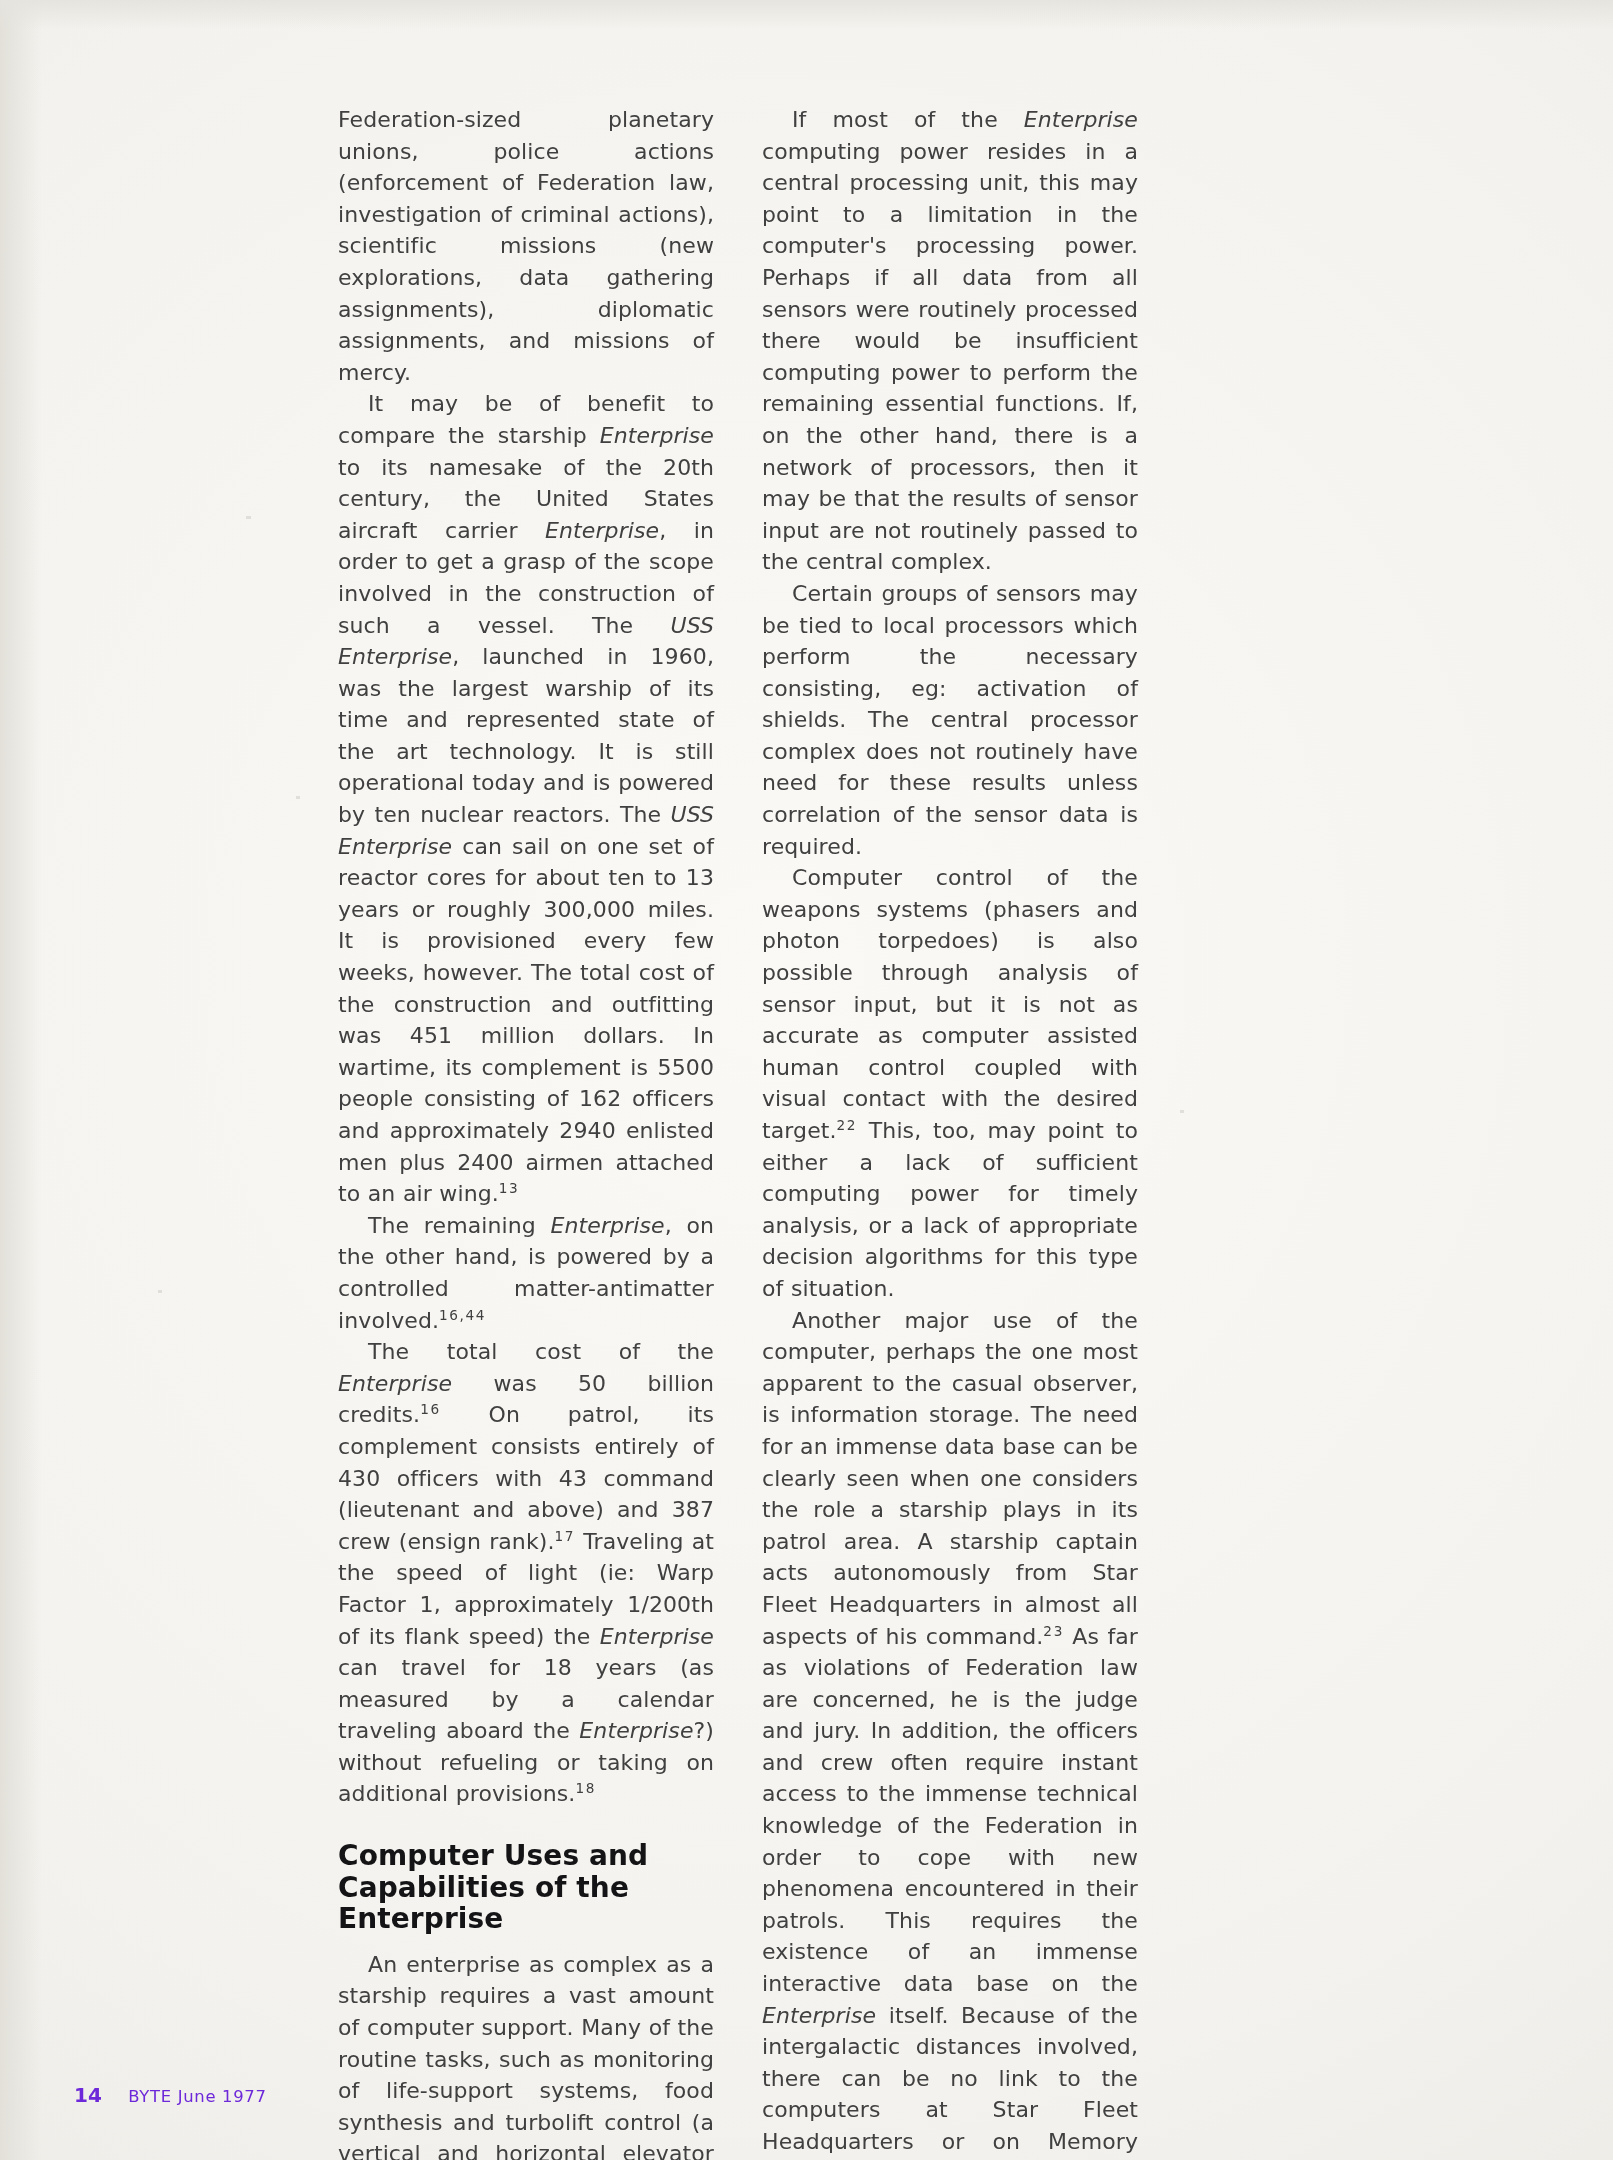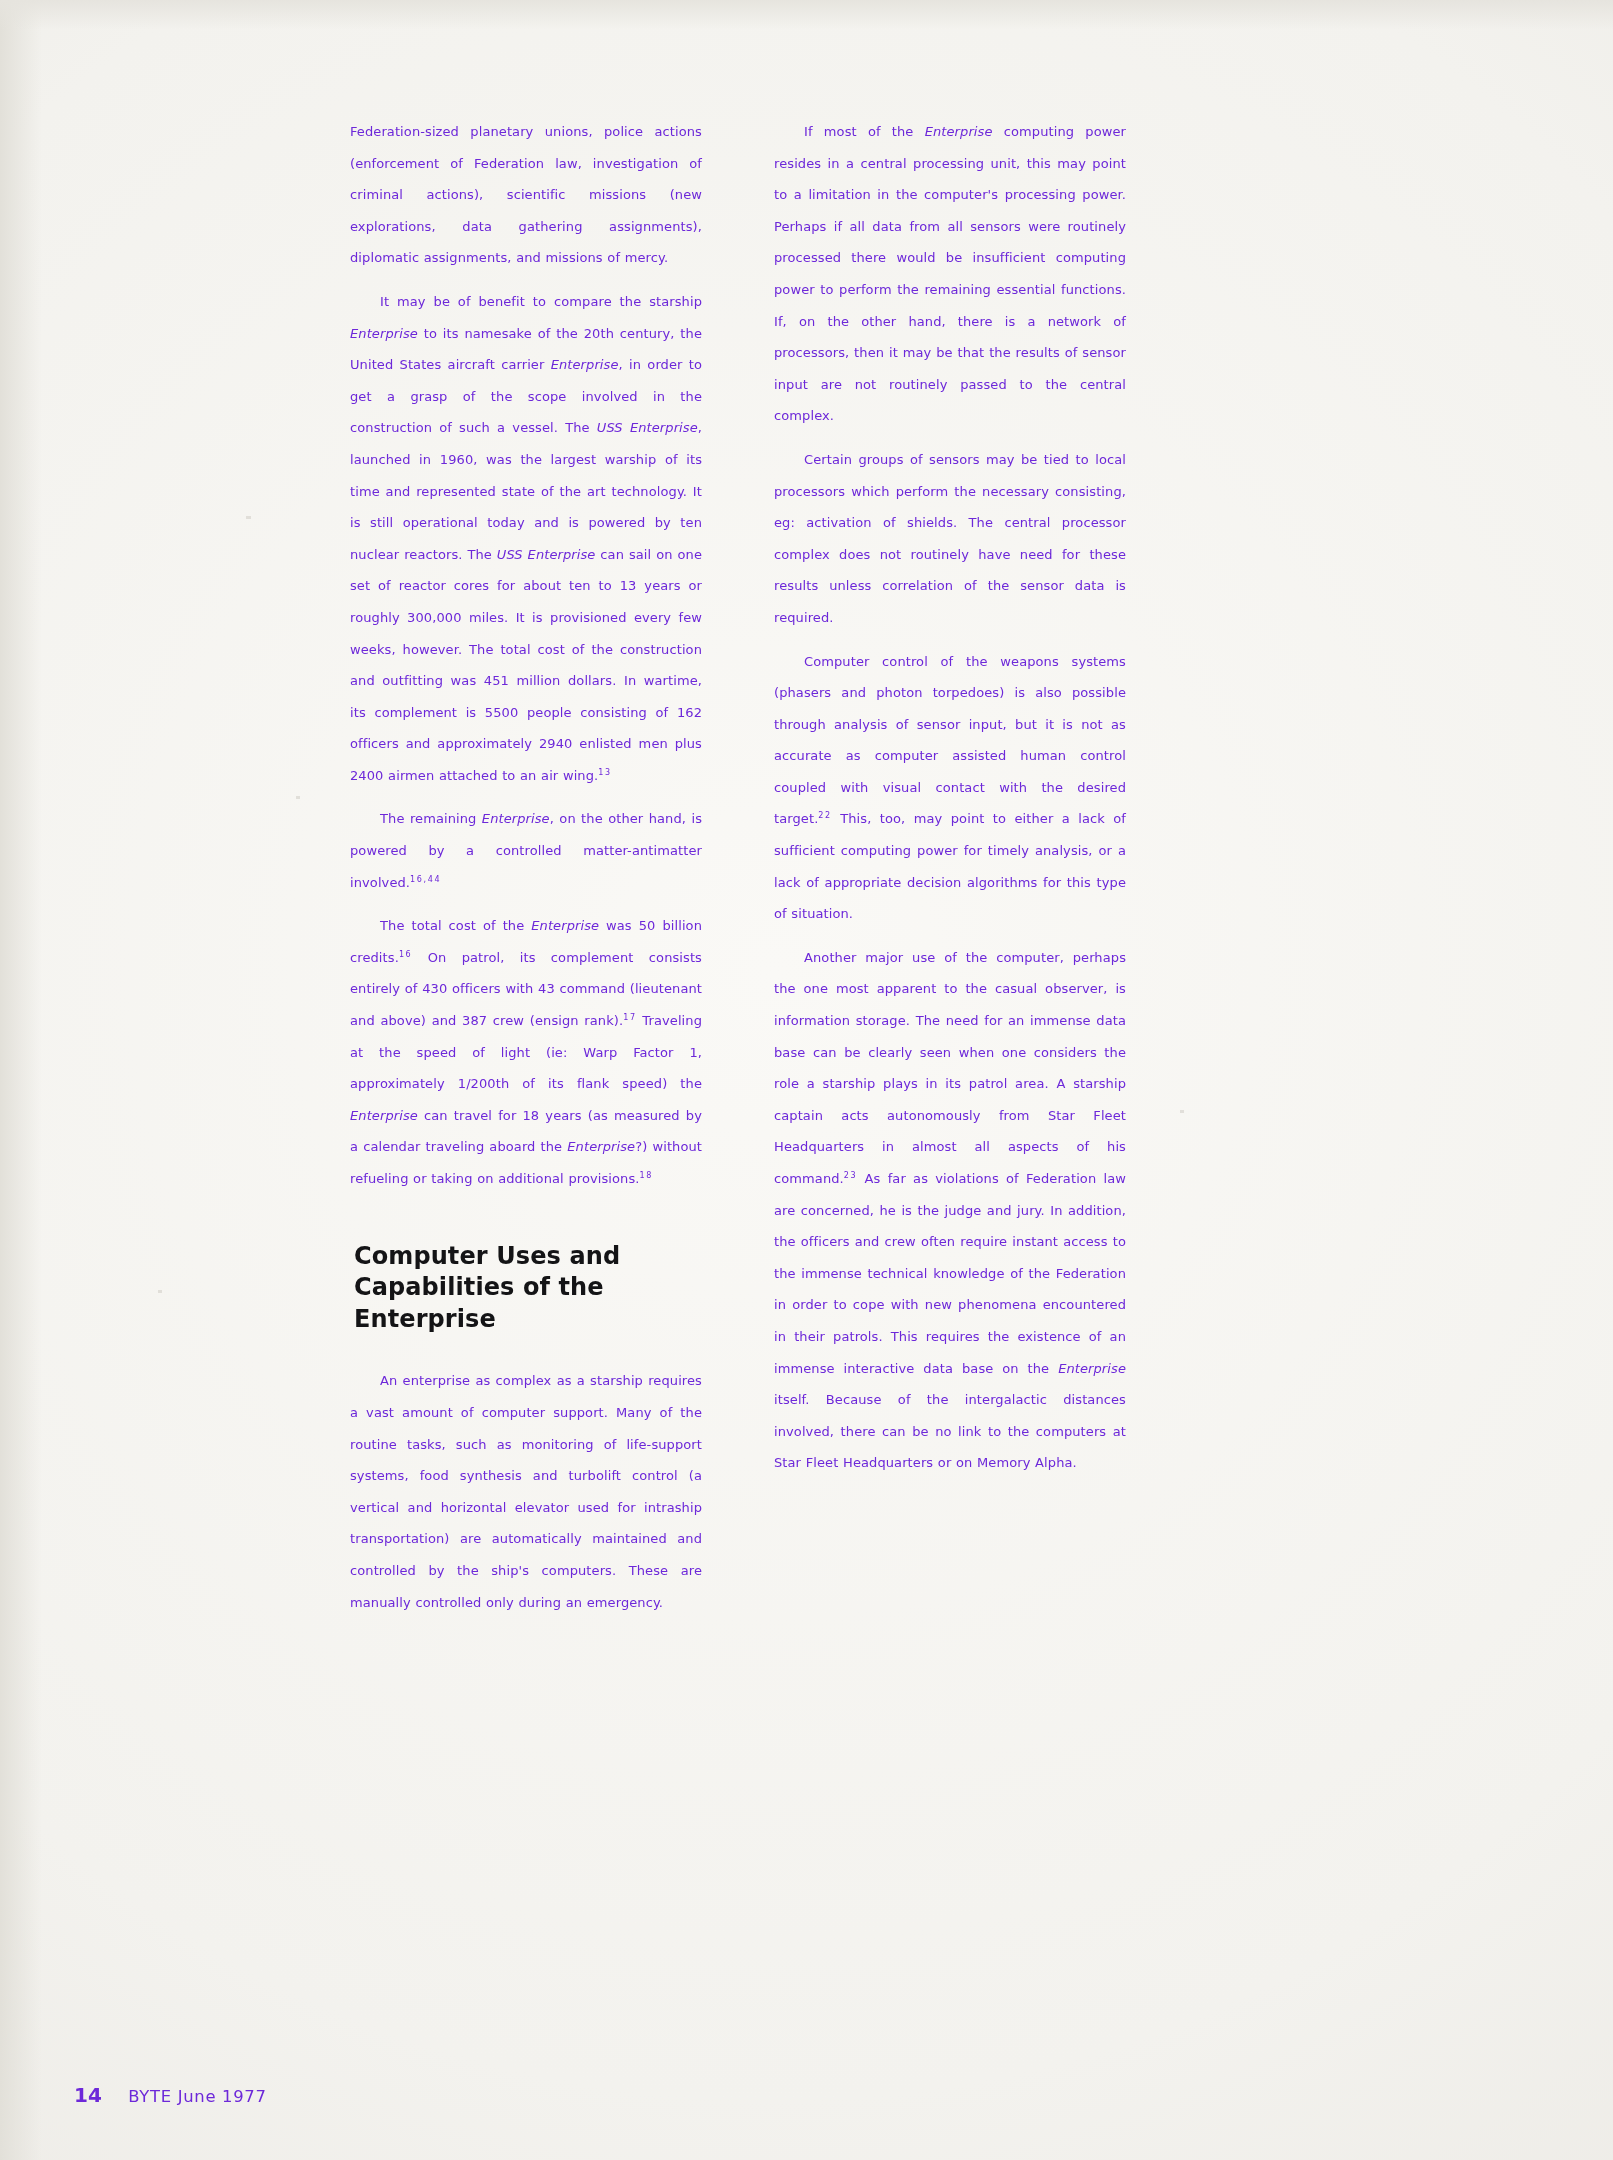--- a/index.html
+++ b/index.html
@@ -44,43 +44,43 @@
     left: 338px;
     top: 104px;
     width: 800px;
     display: flex;
     gap: 48px;
   }
   .col {
     width: 376px;
   }
   .col p {
-    margin: 12px;
-    font-size: 13px;
+    margin: 0;
+    font-size: 22px;
     line-height: 31.6px;
     text-align: justify;
     text-justify: inter-word;
-    color: #6d28d9;
+    color: #404040;
     letter-spacing: 0.1px;
     word-spacing: 0.4px;
     -webkit-font-smoothing: antialiased;
   }
   .col p.indent {
     text-indent: 30px;
   }
   .col i { font-style: italic; }
   .col sup {
     font-size: 0.62em;
     vertical-align: 0.62em;
     line-height: 0;
     letter-spacing: 1.6px;
   }
   .section-head {
-    margin: 16px;
-    font-size: 24px;
+    margin: 0;
+    font-size: 28px;
     line-height: 31.6px;
     font-weight: 700;
     color: #141416;
     padding-top: 30px;
     padding-bottom: 14px;
     text-align: left;
     letter-spacing: 0.1px;
   }
   .footer {
     position: absolute;

